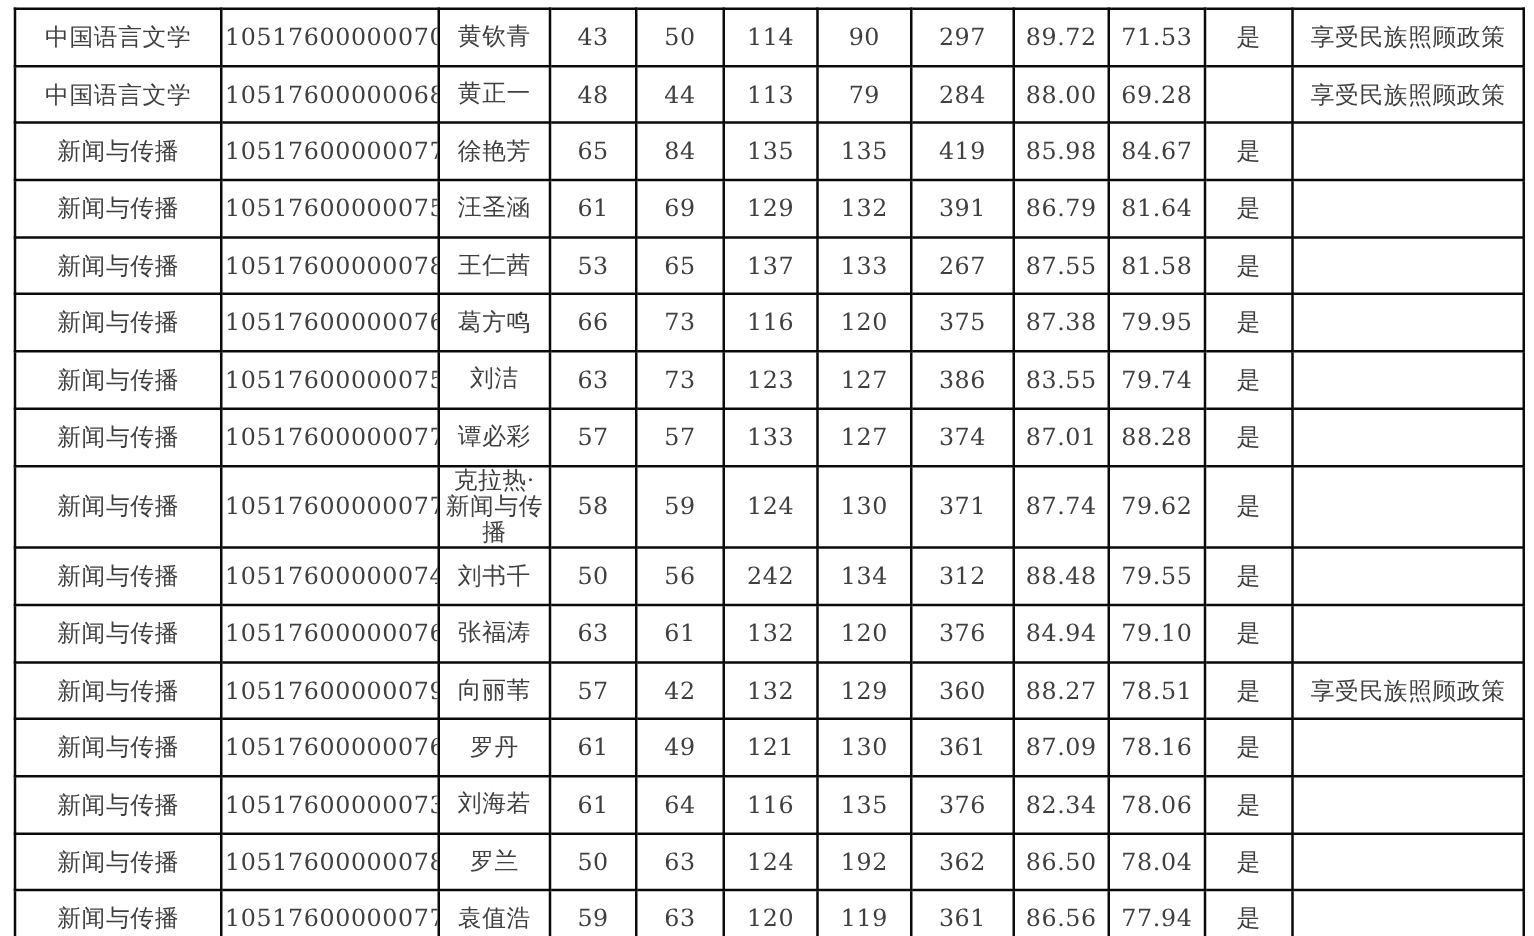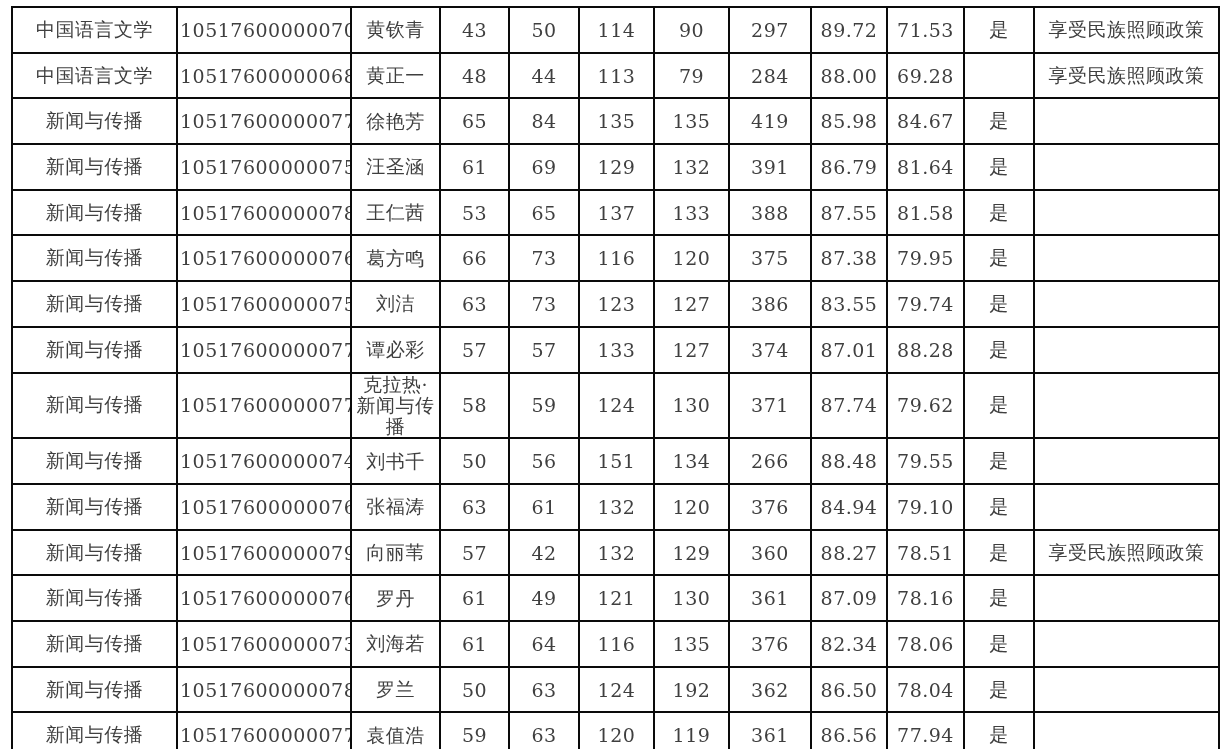--- a/index.html
+++ b/index.html
@@ -142,21 +142,21 @@
           <td class="c12"></td>
         </tr>
         <tr>
           <td class="c1">新闻与传播</td>
           <td class="c2">105176000000782</td>
           <td class="c3">王仁茜</td>
           <td class="c4">53</td>
           <td class="c5">65</td>
           <td class="c6">137</td>
           <td class="c7">133</td>
-          <td class="c8">388</td>
+          <td class="c8">267</td>
           <td class="c9">87.55</td>
           <td class="c10">81.58</td>
           <td class="c11">是</td>
           <td class="c12"></td>
         </tr>
         <tr>
           <td class="c1">新闻与传播</td>
           <td class="c2">105176000000763</td>
           <td class="c3">葛方鸣</td>
           <td class="c4">66</td>
@@ -210,23 +210,23 @@
           <td class="c10">79.62</td>
           <td class="c11">是</td>
           <td class="c12"></td>
         </tr>
         <tr>
           <td class="c1">新闻与传播</td>
           <td class="c2">105176000000748</td>
           <td class="c3">刘书千</td>
           <td class="c4">50</td>
           <td class="c5">56</td>
-          <td class="c6">151</td>
+          <td class="c6">242</td>
           <td class="c7">134</td>
-          <td class="c8">266</td>
+          <td class="c8">312</td>
           <td class="c9">88.48</td>
           <td class="c10">79.55</td>
           <td class="c11">是</td>
           <td class="c12"></td>
         </tr>
         <tr>
           <td class="c1">新闻与传播</td>
           <td class="c2">105176000000764</td>
           <td class="c3">张福涛</td>
           <td class="c4">63</td>

